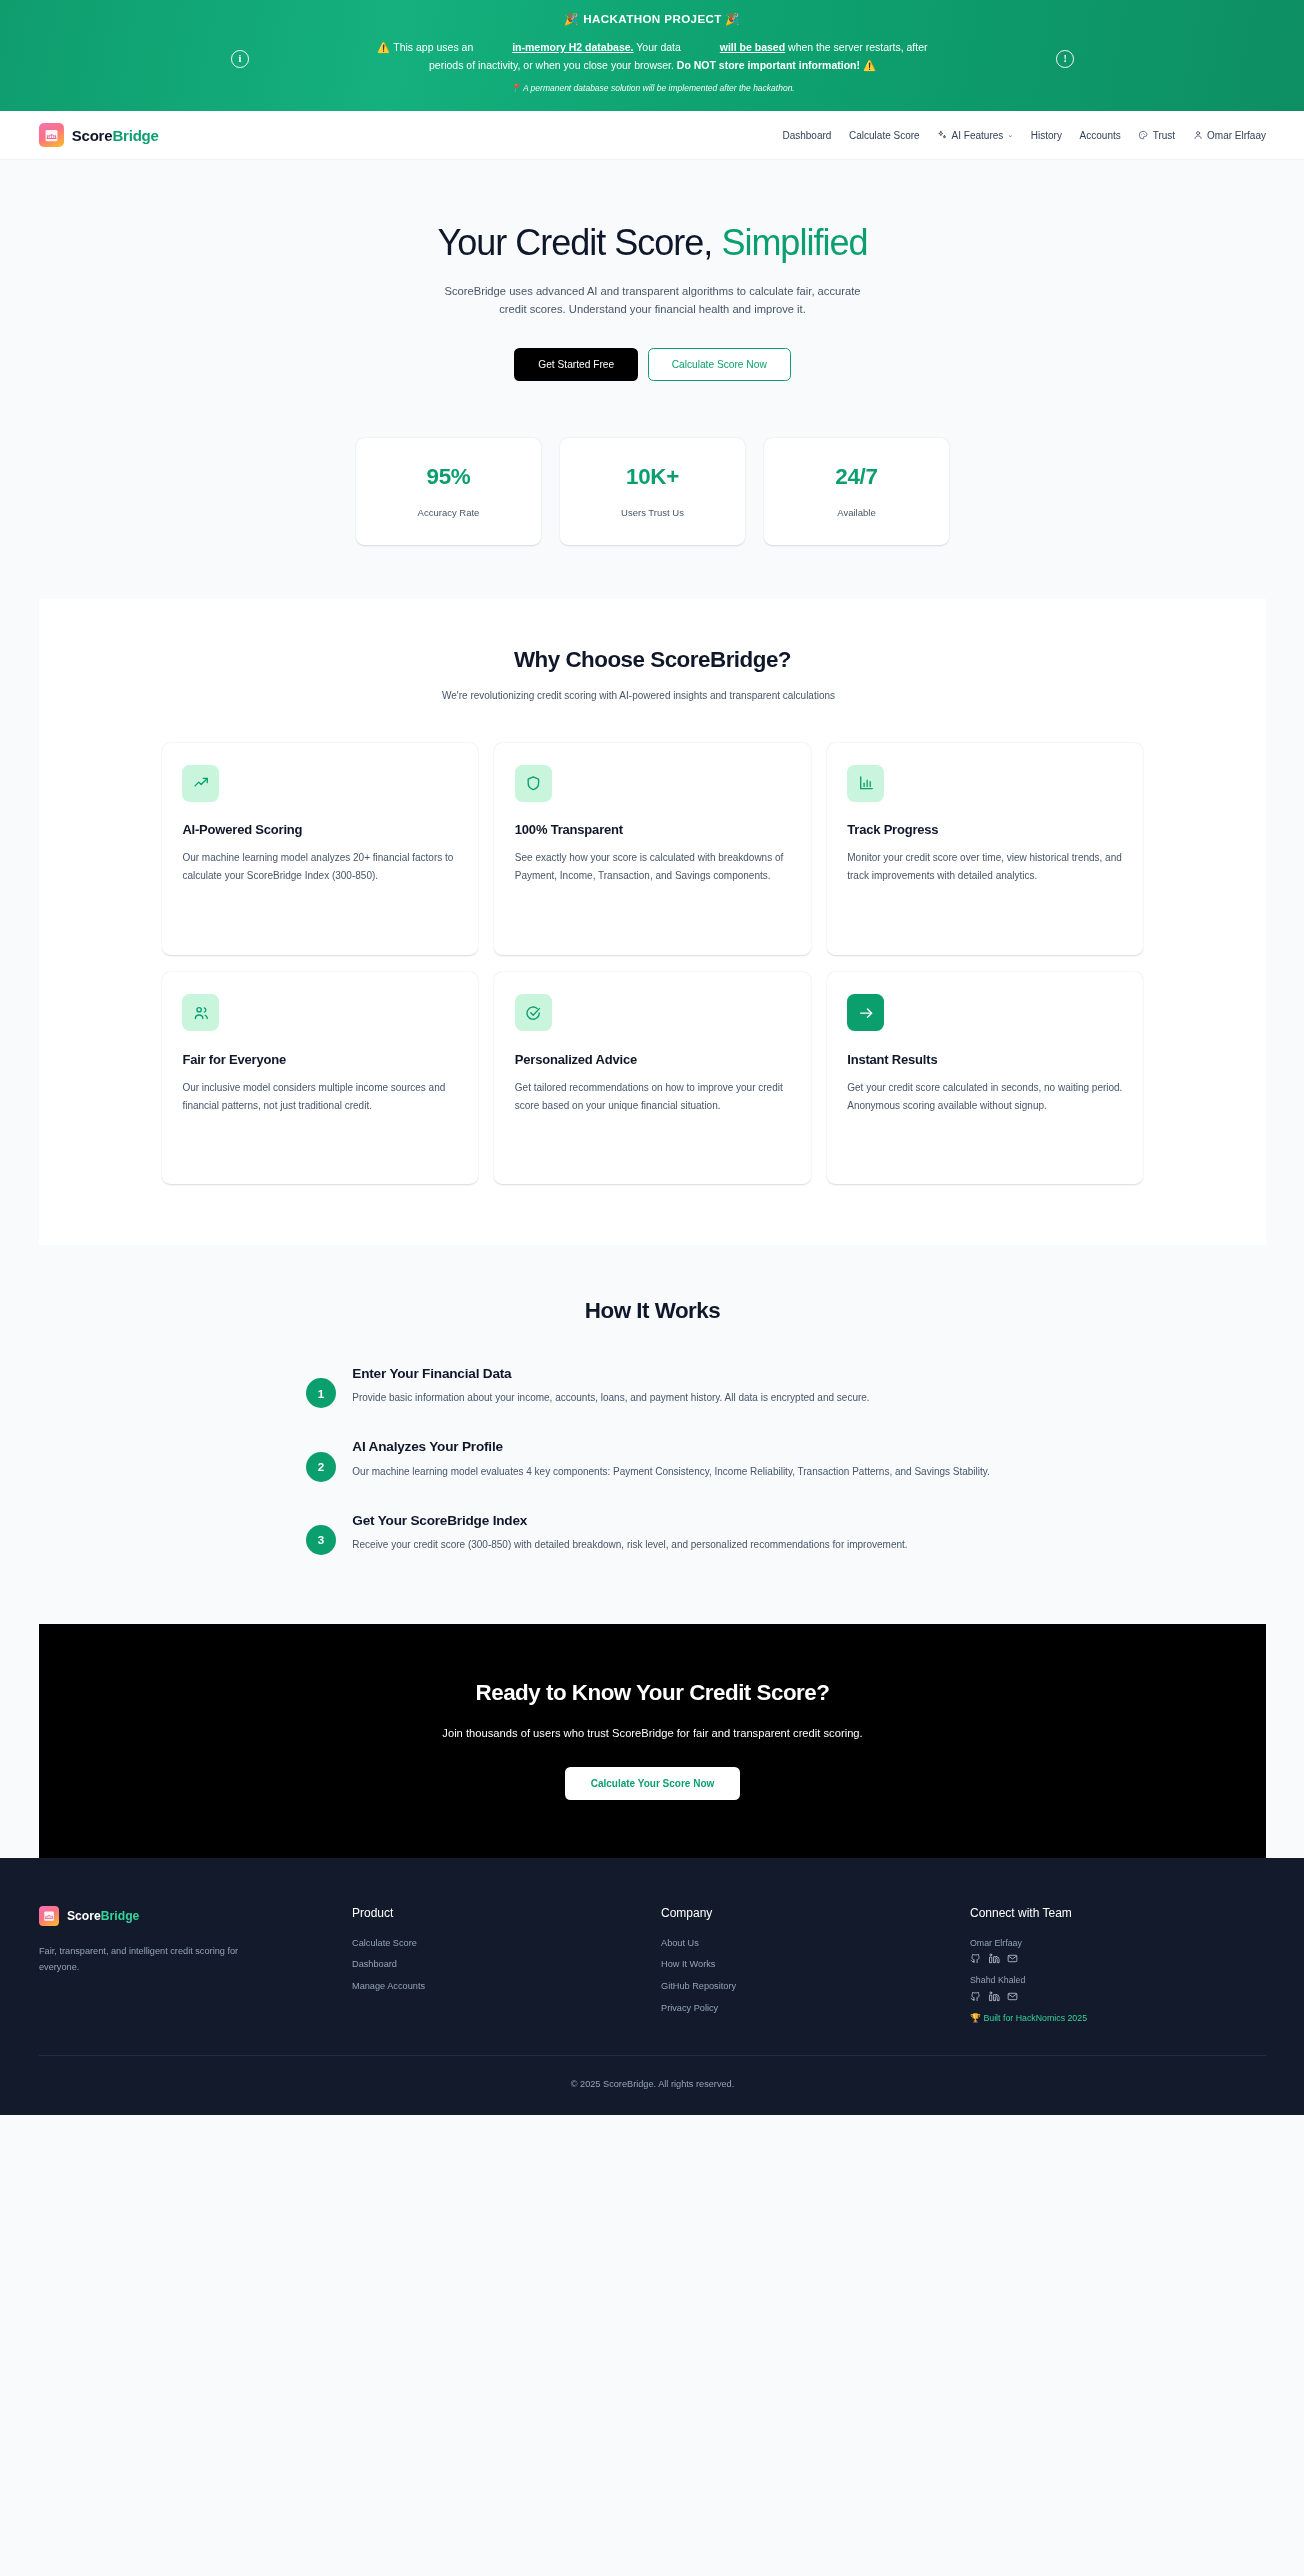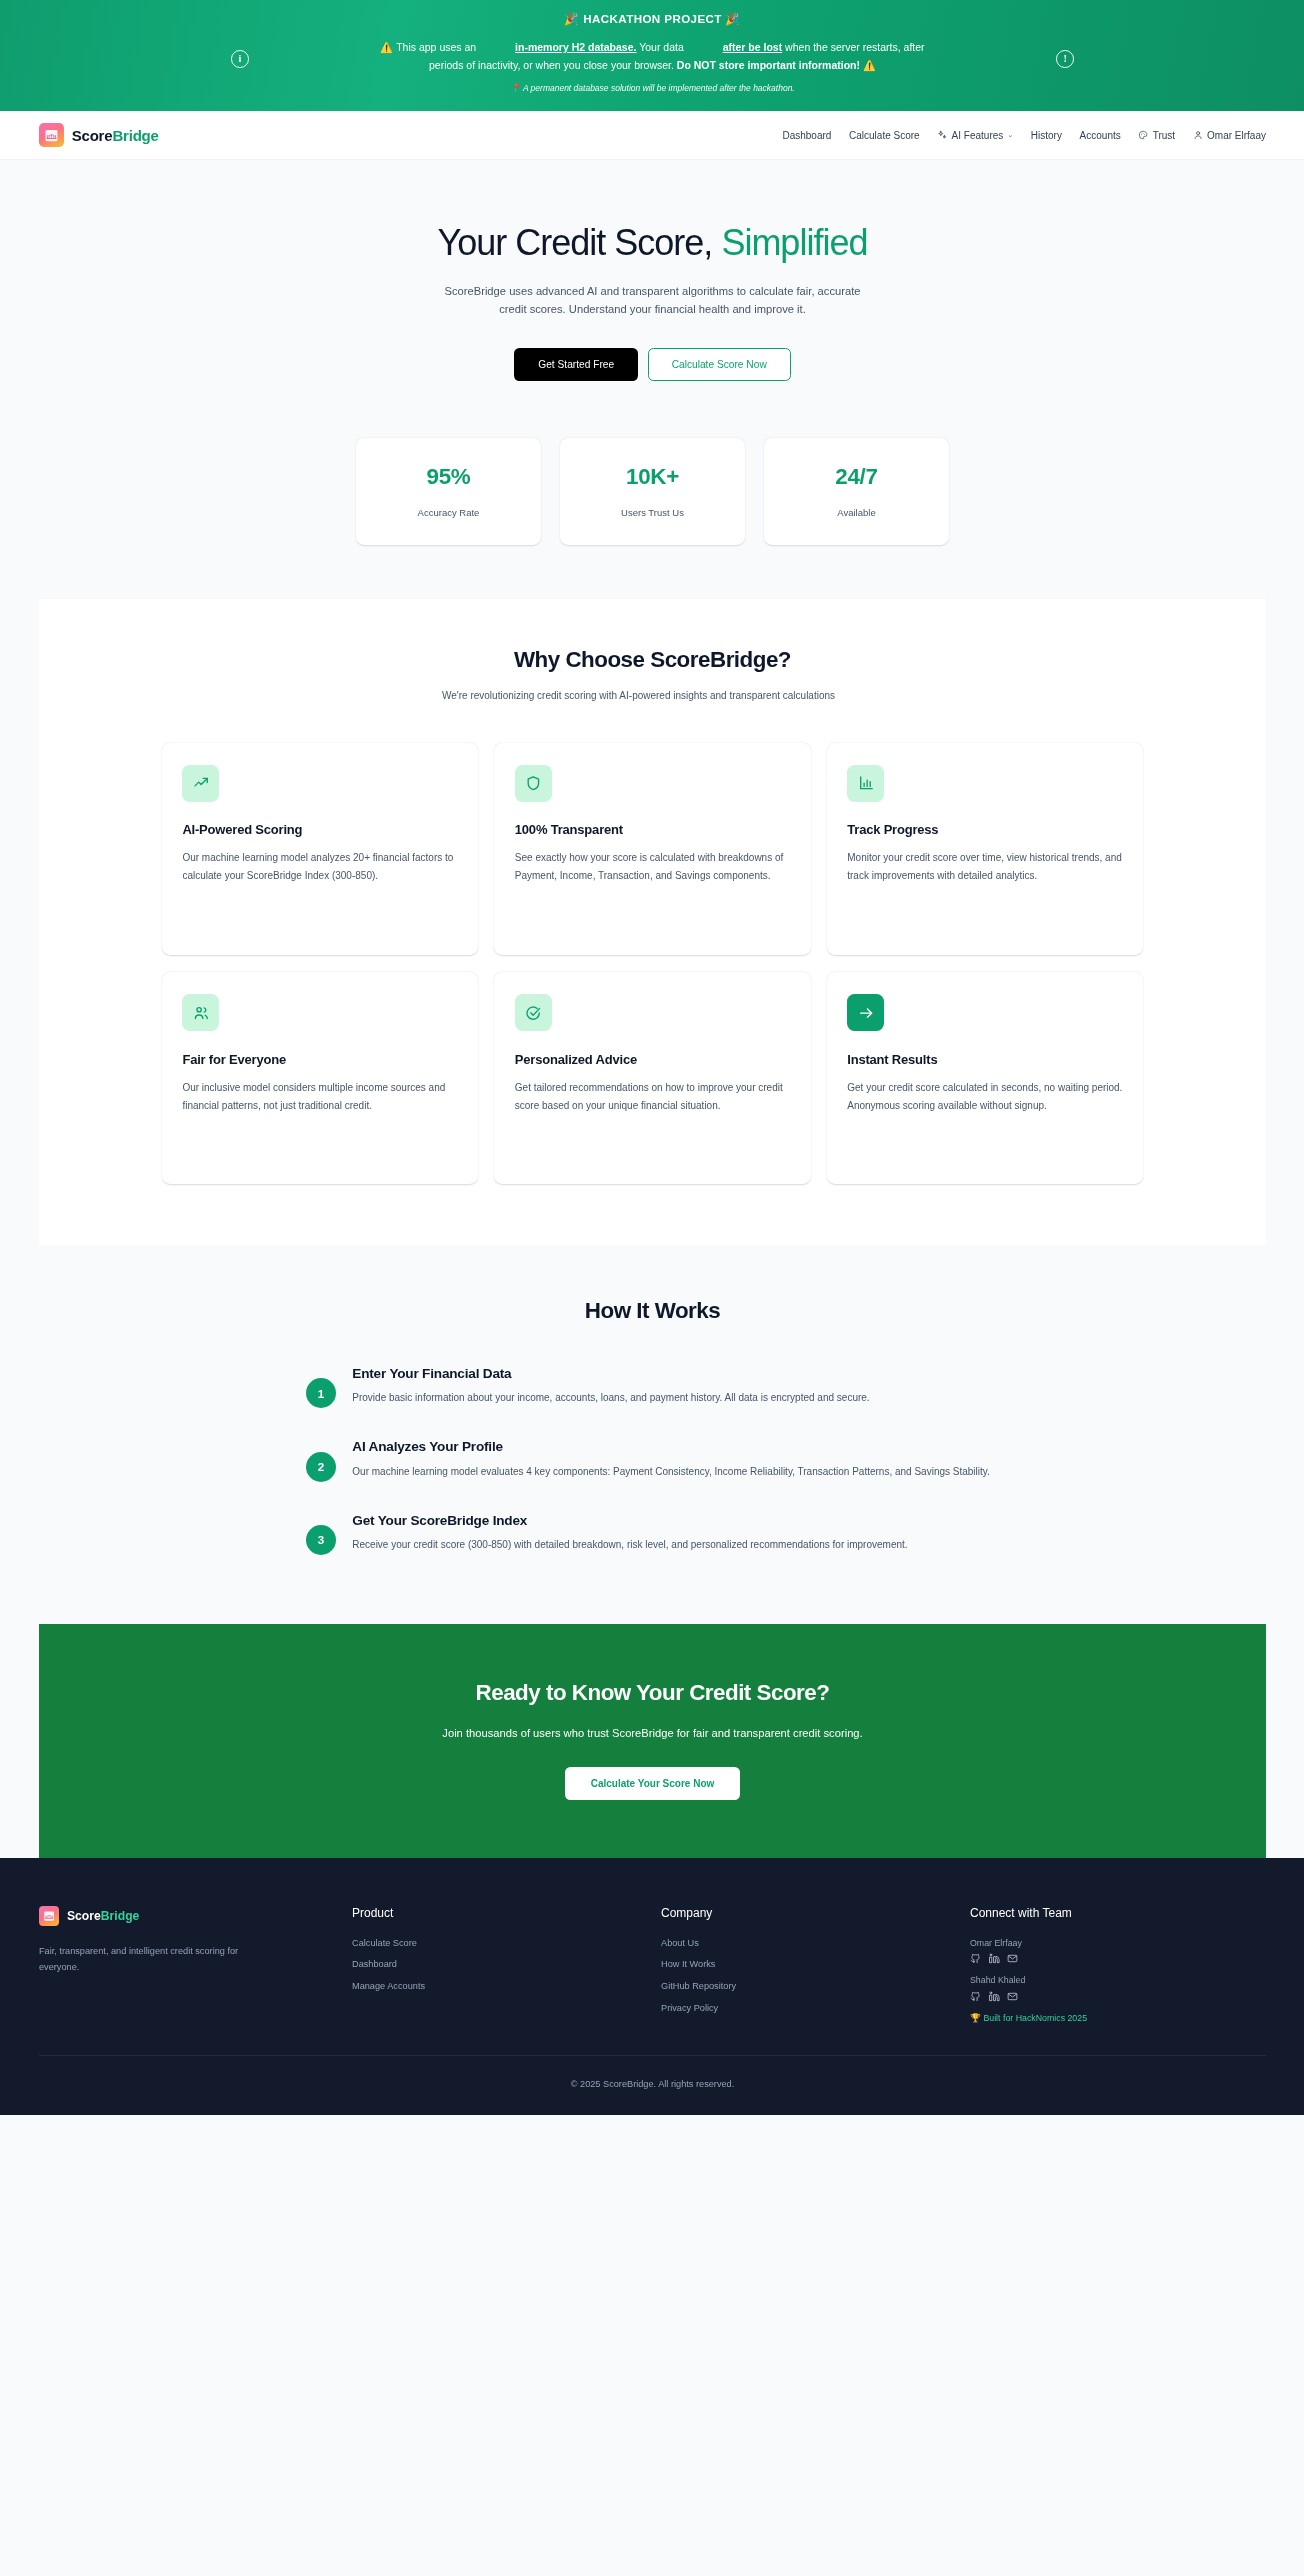--- a/index.html
+++ b/index.html
@@ -182,21 +182,21 @@
     background: #0c9f6e; color: #fff;
     display: flex; align-items: center; justify-content: center;
     font-size: 11.6px; font-weight: 700;
     margin-top: 12.2px;
   }
   .step h3 { font-size: 13.6px; font-weight: 700; color: #0f172a; letter-spacing: -0.2px; }
   .step p { margin-top: 8.2px; font-size: 10px; line-height: 1.72; color: #475569; max-width: 686px; }
 
   
   .cta {
-    background: #15803d;
+    background: #000000;
     margin: 20.4px 39px 0;
     padding: 56px 8px 58px;
     text-align: center; color: #fff;
   }
   .cta h2 { font-size: 22.4px; font-weight: 700; letter-spacing: -0.5px; }
   .cta p { margin-top: 20.4px; font-size: 11.2px; }
   .cta-btn {
     margin-top: 28.5px;
     display: inline-block;
     background: #fff; color: #0c9f6e;
@@ -245,21 +245,21 @@
 <div class="banner">
   <div class="banner-ico left">
       <span>i</span>
     </div>
   <div class="banner-ico right">
       <span>!</span>
     </div>
   <div class="banner-title">🎉 HACKATHON PROJECT 🎉</div>
   <div class="banner-body">
     <span>⚠️</span>
-    <span>This app uses an </span><span class="u">in-memory H2 database.</span><span> Your data </span><span class="u">after be lost</span><span> when the server restarts, after periods of inactivity, or when you close your browser. </span><span class="b">Do NOT store important information!</span>
+    <span>This app uses an </span><span class="u">in-memory H2 database.</span><span> Your data </span><span class="u">will be based</span><span> when the server restarts, after periods of inactivity, or when you close your browser. </span><span class="b">Do NOT store important information!</span>
     <span>⚠️</span>
   </div>
   <div class="banner-note">📍 A permanent database solution will be implemented after the hackathon.</div>
 </div>
 
 <div class="nav">
   <div class="brand">
     <div class="brand-mark">
       <svg width="15" height="15" viewBox="0 0 24 24">
         <rect x="2.5" y="3" width="19" height="18" rx="2" fill="#ffffff" opacity=".92"></rect>

